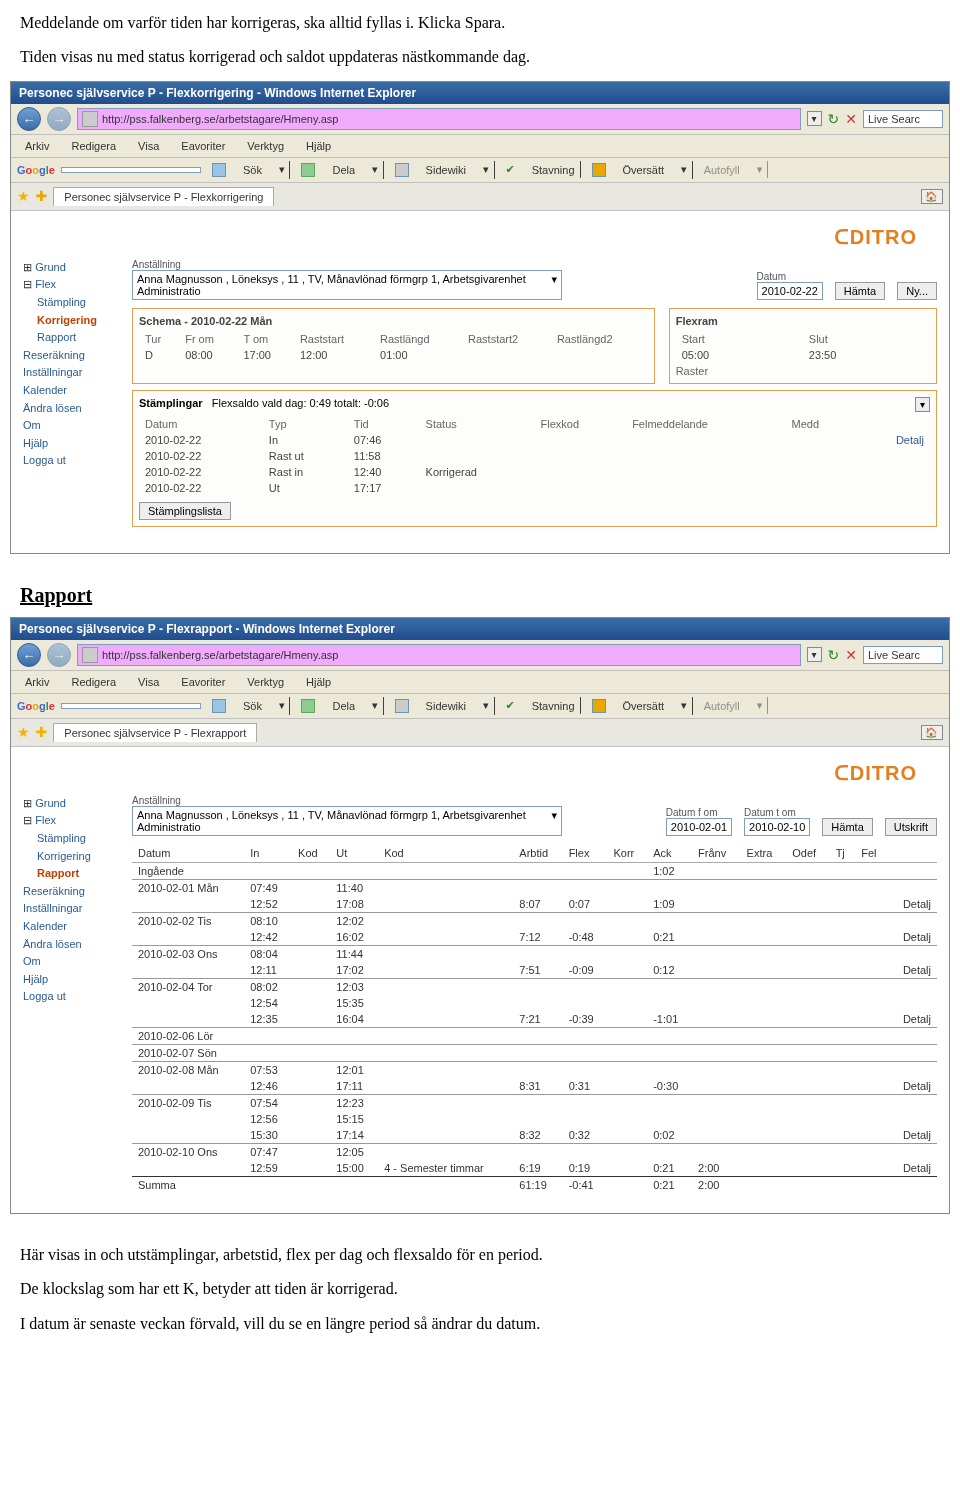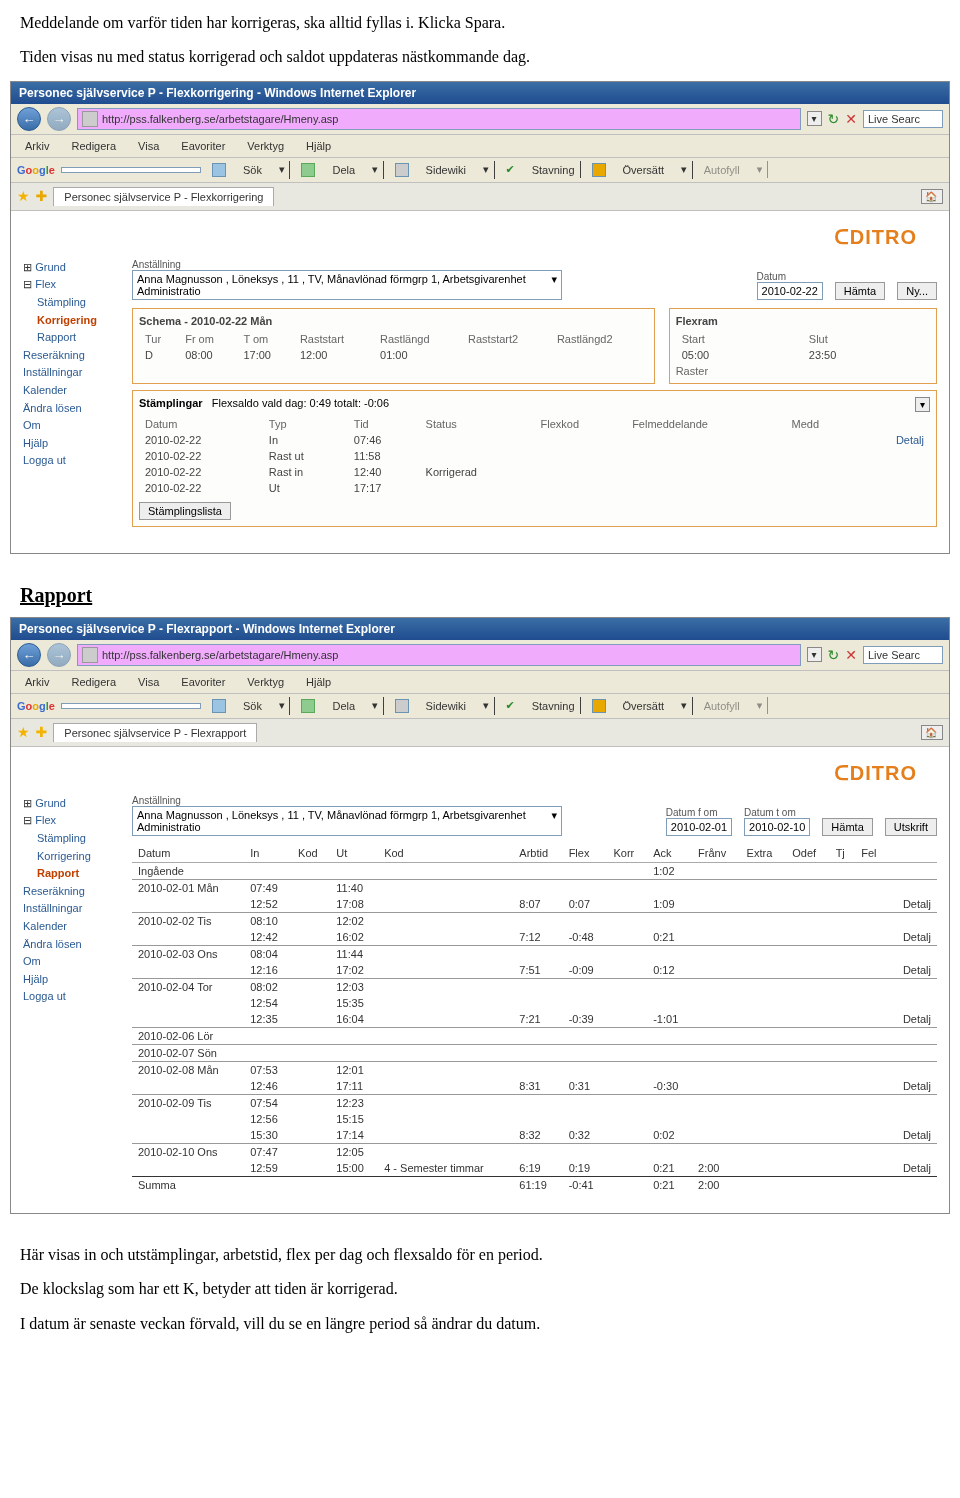--- a/index.html
+++ b/index.html
@@ -600,21 +600,21 @@
                 <td></td>
                 <td></td>
                 <td></td>
                 <td></td>
                 <td></td>
                 <td></td>
                 <td class="detalj"></td>
               </tr>
               <tr>
                 <td></td>
-                <td>12:16</td>
+                <td>12:11</td>
                 <td></td>
                 <td>17:02</td>
                 <td></td>
                 <td>7:51</td>
                 <td>-0:09</td>
                 <td></td>
                 <td>0:12</td>
                 <td></td>
                 <td></td>
                 <td></td>

